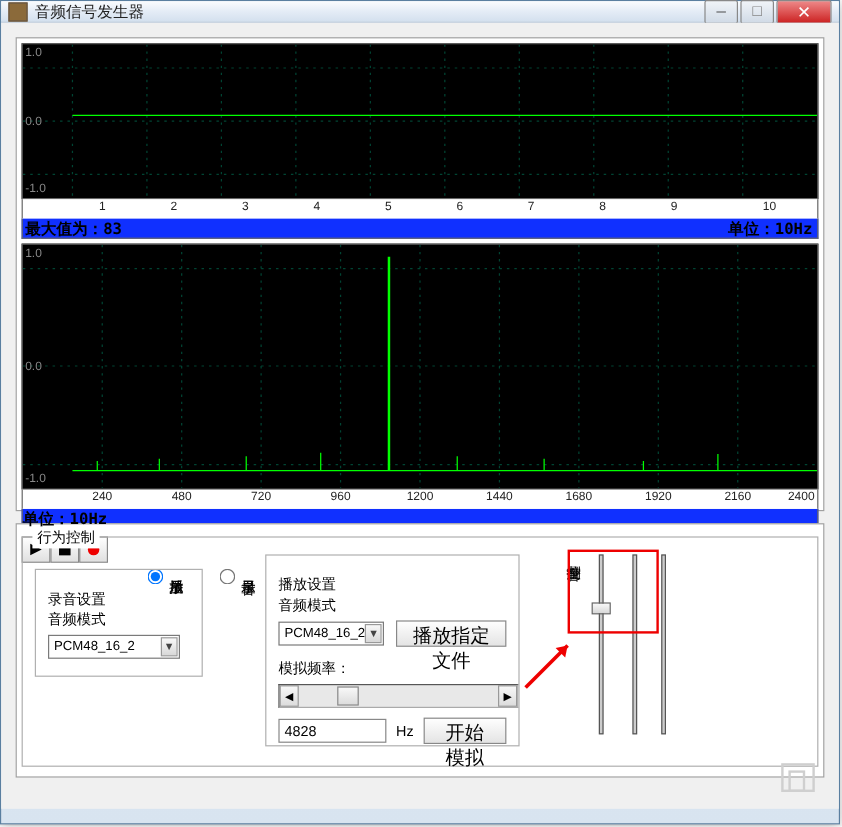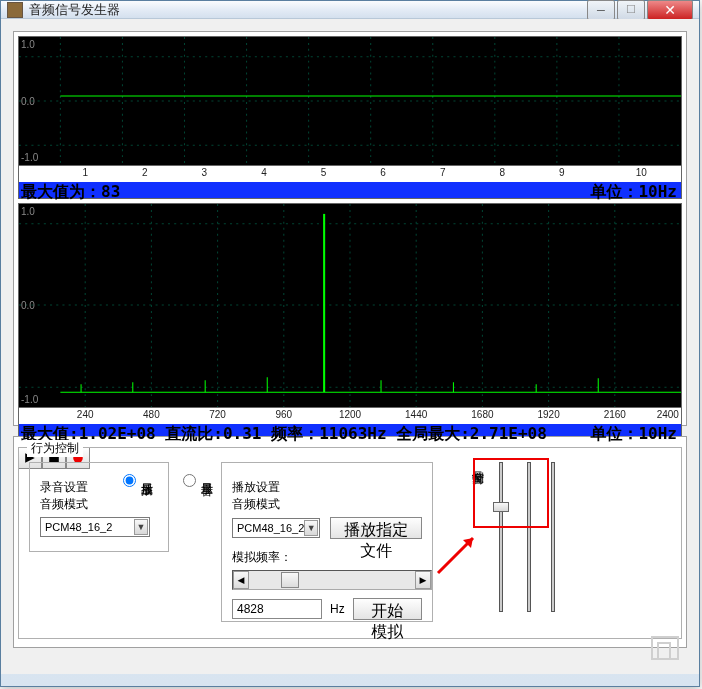--- a/index.html
+++ b/index.html
@@ -82,21 +82,21 @@
   font-size: 10px;
   color: #222;
   border-left: 1px solid #666;
   border-right: 1px solid #666;
 }
 .axis-x span { position:absolute; top:1px; transform:translateX(-50%); }
 .status-bar {
   height: 17px;
   background: #1030ff;
   color: #000;
-  font-size: 16px;
+  font-size: 13px;
   font-weight: bold;
   display: flex;
   border: 1px solid #666;
   border-top: none;
   font-family: "SimSun", monospace;
 }
 .status-bar .sl { flex: 1; padding-left: 2px; }
 .status-bar .sr { padding-right: 4px; }
 .transport {
   margin-top: 6px;
@@ -126,21 +126,21 @@
 .behavior-box {
   height: 192px;
   display: flex;
   gap: 6px;
 }
 .rec-box, .play-box {
   border: 1px solid #b0b0b0;
   position: relative;
   padding: 16px 10px 10px;
 }
-.rec-box { width: 140px; height: 90px; }
+.rec-box { width: 140px; height: 90px; margin-top: 12px; }
 .play-box { width: 212px; height: 160px; }
 .radio-col {
   display: flex;
   flex-direction: column;
   gap: 28px;
   padding-top: 12px;
   font-size: 12px;
   writing-mode: vertical-rl;
   text-orientation: upright;
 }
@@ -342,21 +342,20 @@
         <span style="left:30%">720</span>
         <span style="left:40%">960</span>
         <span style="left:50%">1200</span>
         <span style="left:60%">1440</span>
         <span style="left:70%">1680</span>
         <span style="left:80%">1920</span>
         <span style="left:90%">2160</span>
         <span style="left:98%">2400</span>
       </div>
       <div class="status-bar">
-        <div class="sl">最大值:1.02E+08  直流比:0.31  频率：11063Hz 全局最大:2.71E+08</div>
         <div class="sr">单位：10Hz</div>
       </div>
 
       <div class="transport">
         <div class="t-btn">
           <svg viewBox="0 0 10 10">
               <polygon points="1,1 9,5 1,9" fill="#000"></polygon>
             </svg>
         </div>
         <div class="t-btn">

